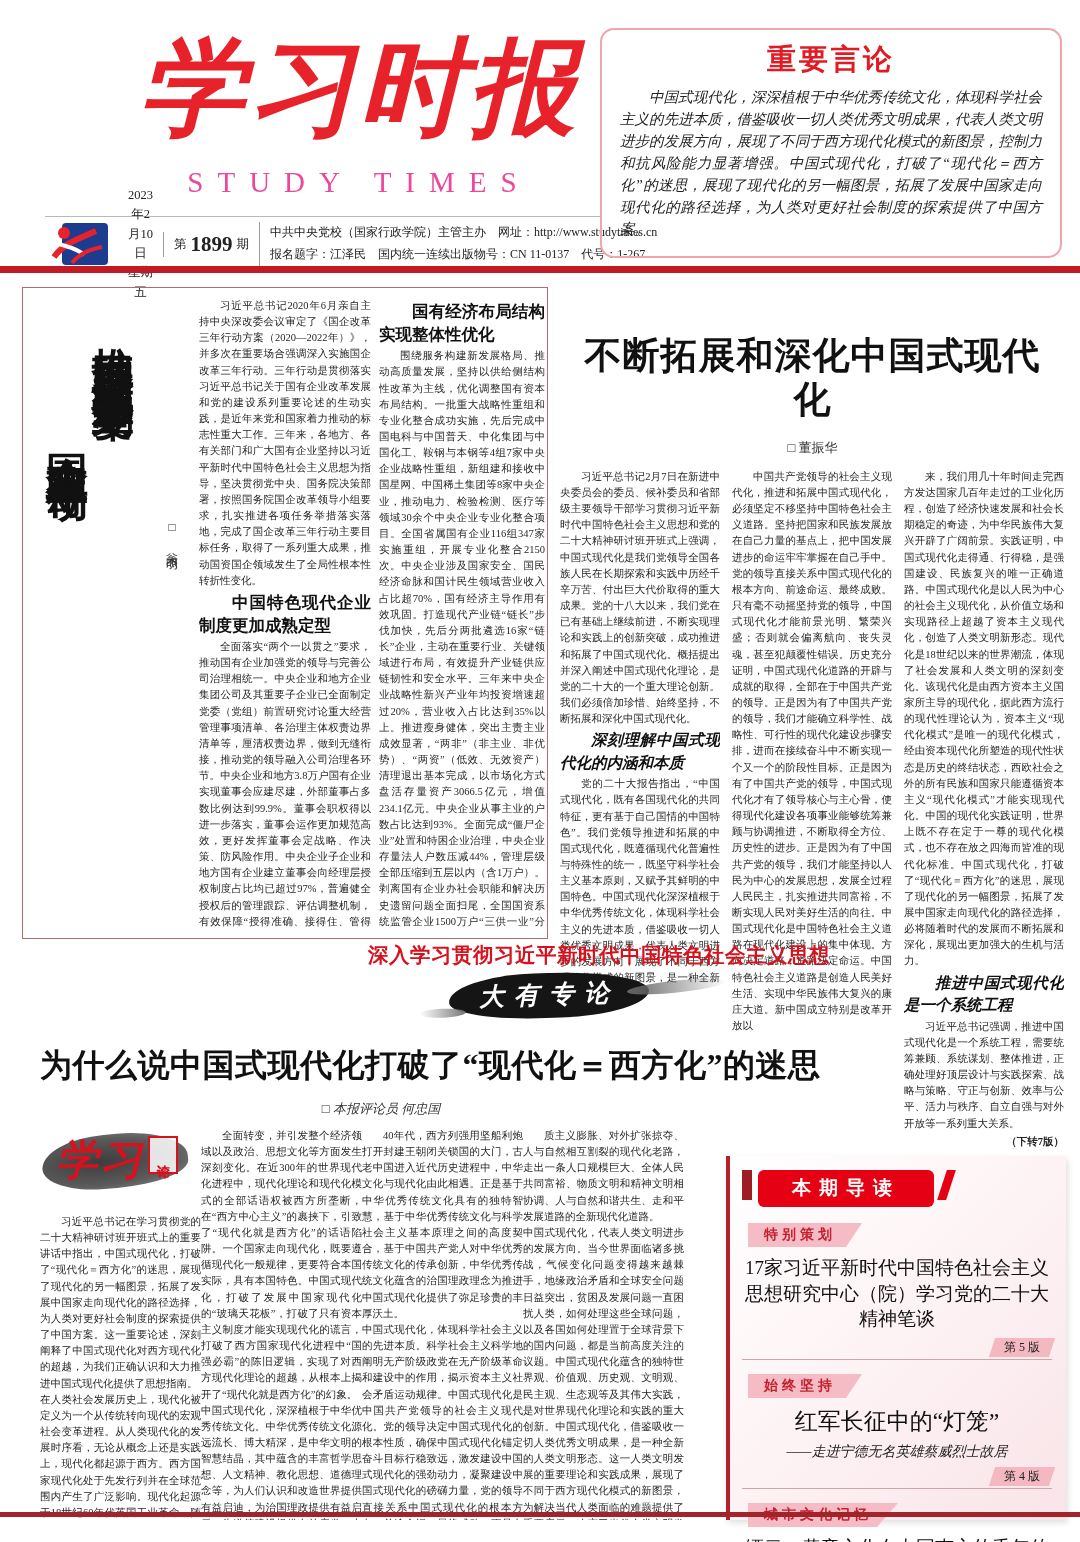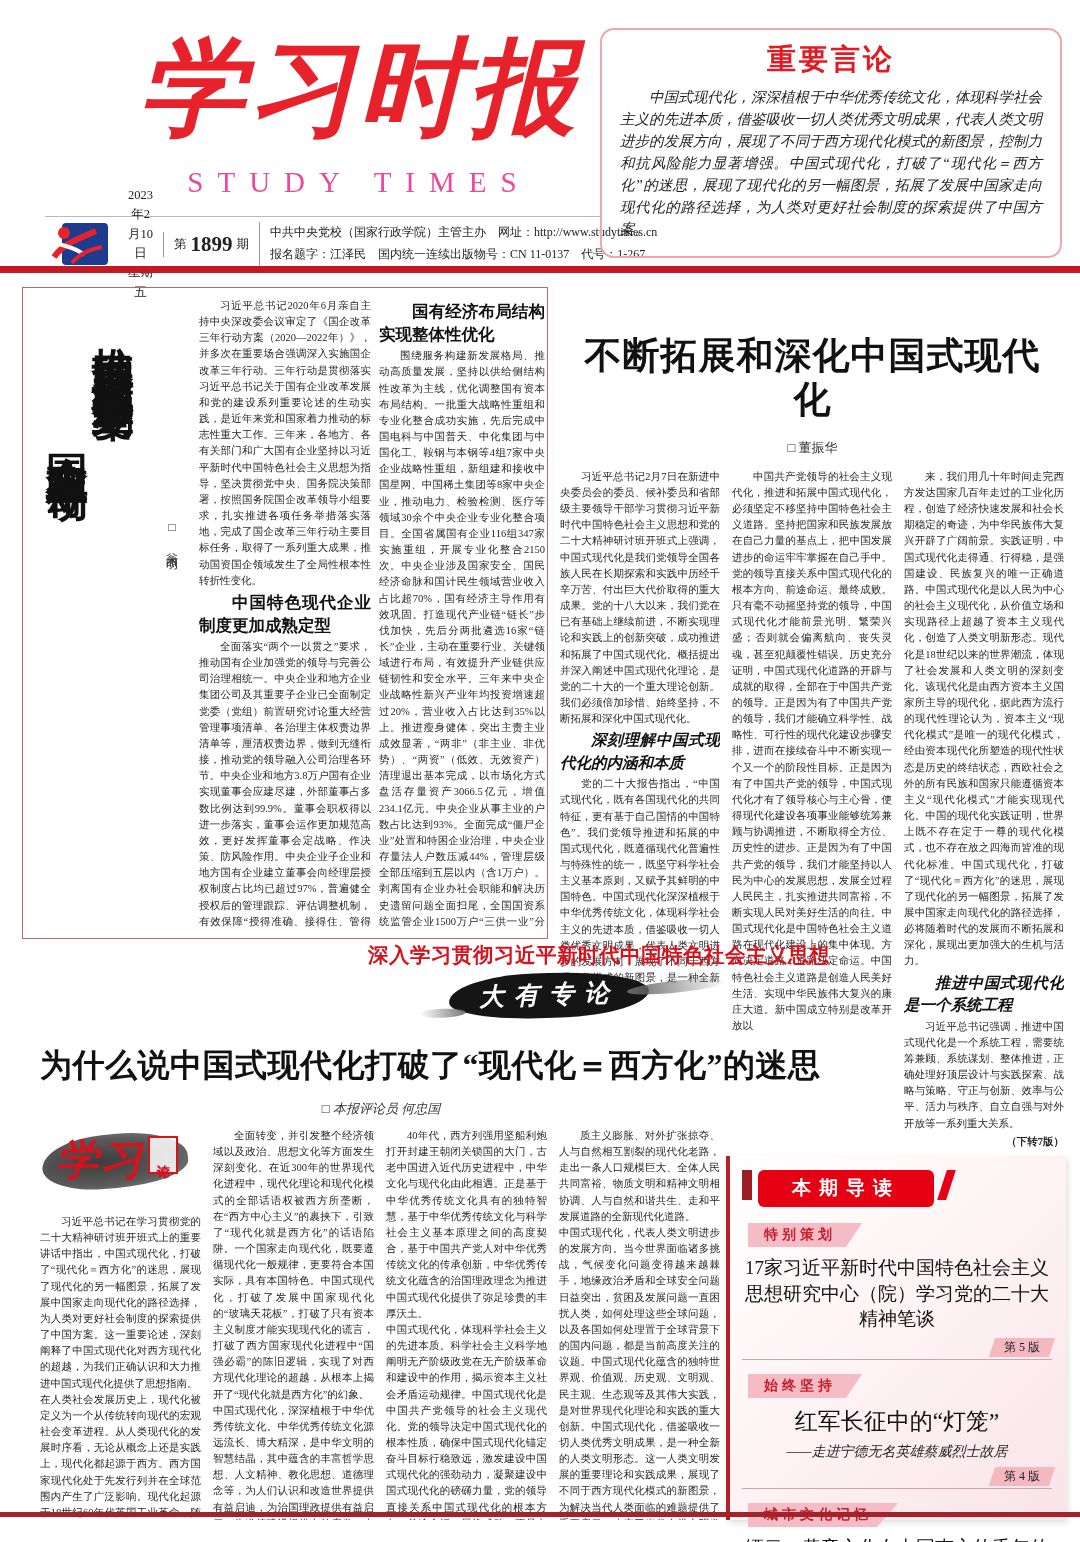--- a/index.html
+++ b/index.html
@@ -44,21 +44,21 @@
   
   .banner{position:absolute;left:368px;top:941px;width:362px;text-align:center;}
   .banner-l1{font-size:20.5px;font-weight:bold;color:#d5121e;letter-spacing:0.5px;white-space:nowrap;font-family:"Liberation Sans","DejaVu Sans",sans-serif;}
   .ink{position:relative;display:inline-block;margin-top:4px;background:#151515;color:#fff;font-size:25px;font-weight:bold;font-style:italic;letter-spacing:10px;padding:5px 30px 7px;border-radius:46% 54% 48% 52%/62% 50% 58% 44%;transform:rotate(-2deg);}
   .ink:after{content:"";position:absolute;right:-78px;top:12px;width:100px;height:12px;background:linear-gradient(90deg,#666,rgba(120,120,120,0));border-radius:50%;transform:rotate(-4deg);}
   .ink:before{content:"";position:absolute;left:-30px;bottom:4px;width:46px;height:9px;background:linear-gradient(270deg,#777,rgba(120,120,120,0));border-radius:50%;}
   
   .bot-art{position:absolute;left:40px;top:1044px;width:682px;}
   .ba-head{font-size:32px;font-weight:bold;text-align:center;color:#111;margin:0;letter-spacing:0.5px;white-space:nowrap;}
   .ba-byline{text-align:center;font-size:13px;font-style:italic;color:#333;margin:12px 0 10px;}
-  .ba-cols{display:flex;gap:12px;}
+  .ba-cols{display:flex;gap:0;}
   .ba-cols .col{width:161px;height:392px;}
   .stamp{position:relative;width:152px;height:80px;margin-bottom:6px;}
   .stamp-blob{position:absolute;left:2px;top:6px;width:146px;height:54px;background:radial-gradient(ellipse at 40% 50%,#3d3d3d 0%,#5a5a5a 60%,#8a8a8a 100%);border-radius:48% 52% 55% 45%/60% 55% 45% 50%;transform:rotate(-5deg);}
   .stamp-main{position:absolute;left:16px;top:0px;font-size:42px;font-weight:bold;font-style:italic;color:#d5121e;letter-spacing:2px;}
   .stamp-seal{position:absolute;right:14px;top:8px;width:26px;height:34px;border:2px solid #d5121e;background:rgba(255,255,255,0.85);color:#d5121e;writing-mode:vertical-rl;font-size:13px;font-weight:bold;text-align:center;line-height:26px;}
   
   .guide{position:absolute;left:726px;top:1156px;width:340px;height:364px;box-sizing:border-box;
          background:linear-gradient(135deg,#ffffff 0%,#fdf1f3 55%,#f9e4e8 100%);
          border-left:4px solid #b5212a;box-shadow:2px 3px 6px rgba(0,0,0,0.12);padding:14px 14px 0 12px;}
   .g-header{display:flex;margin-bottom:14px;}

